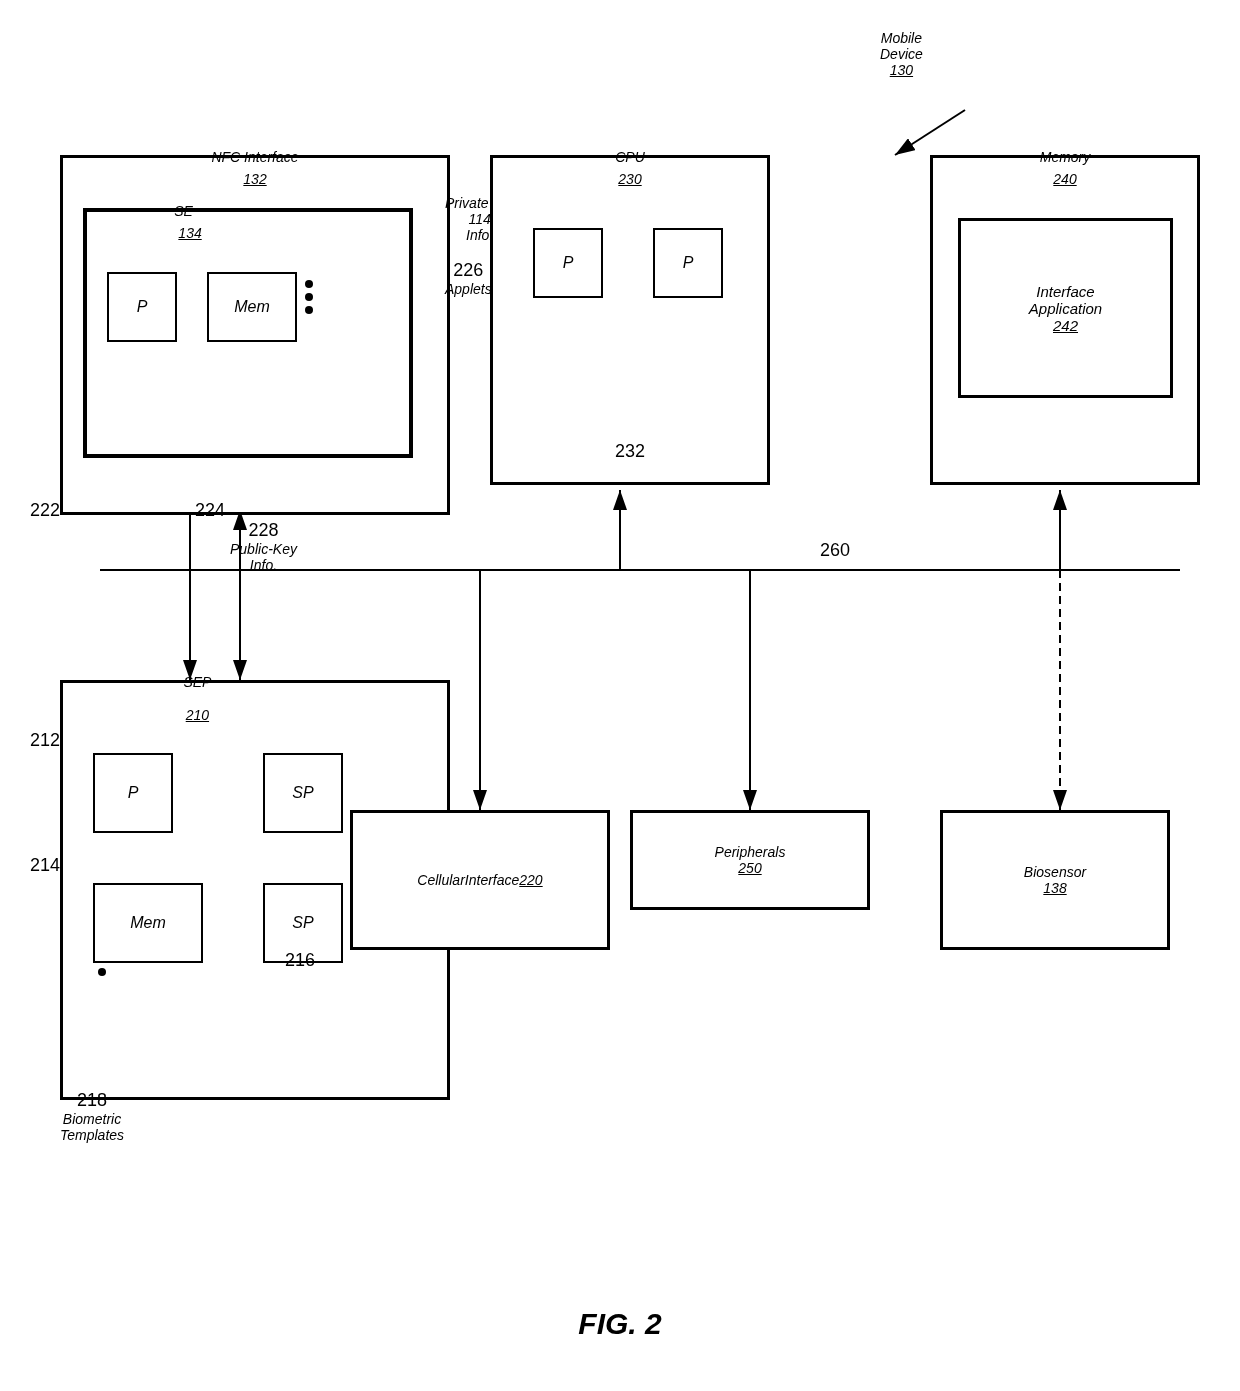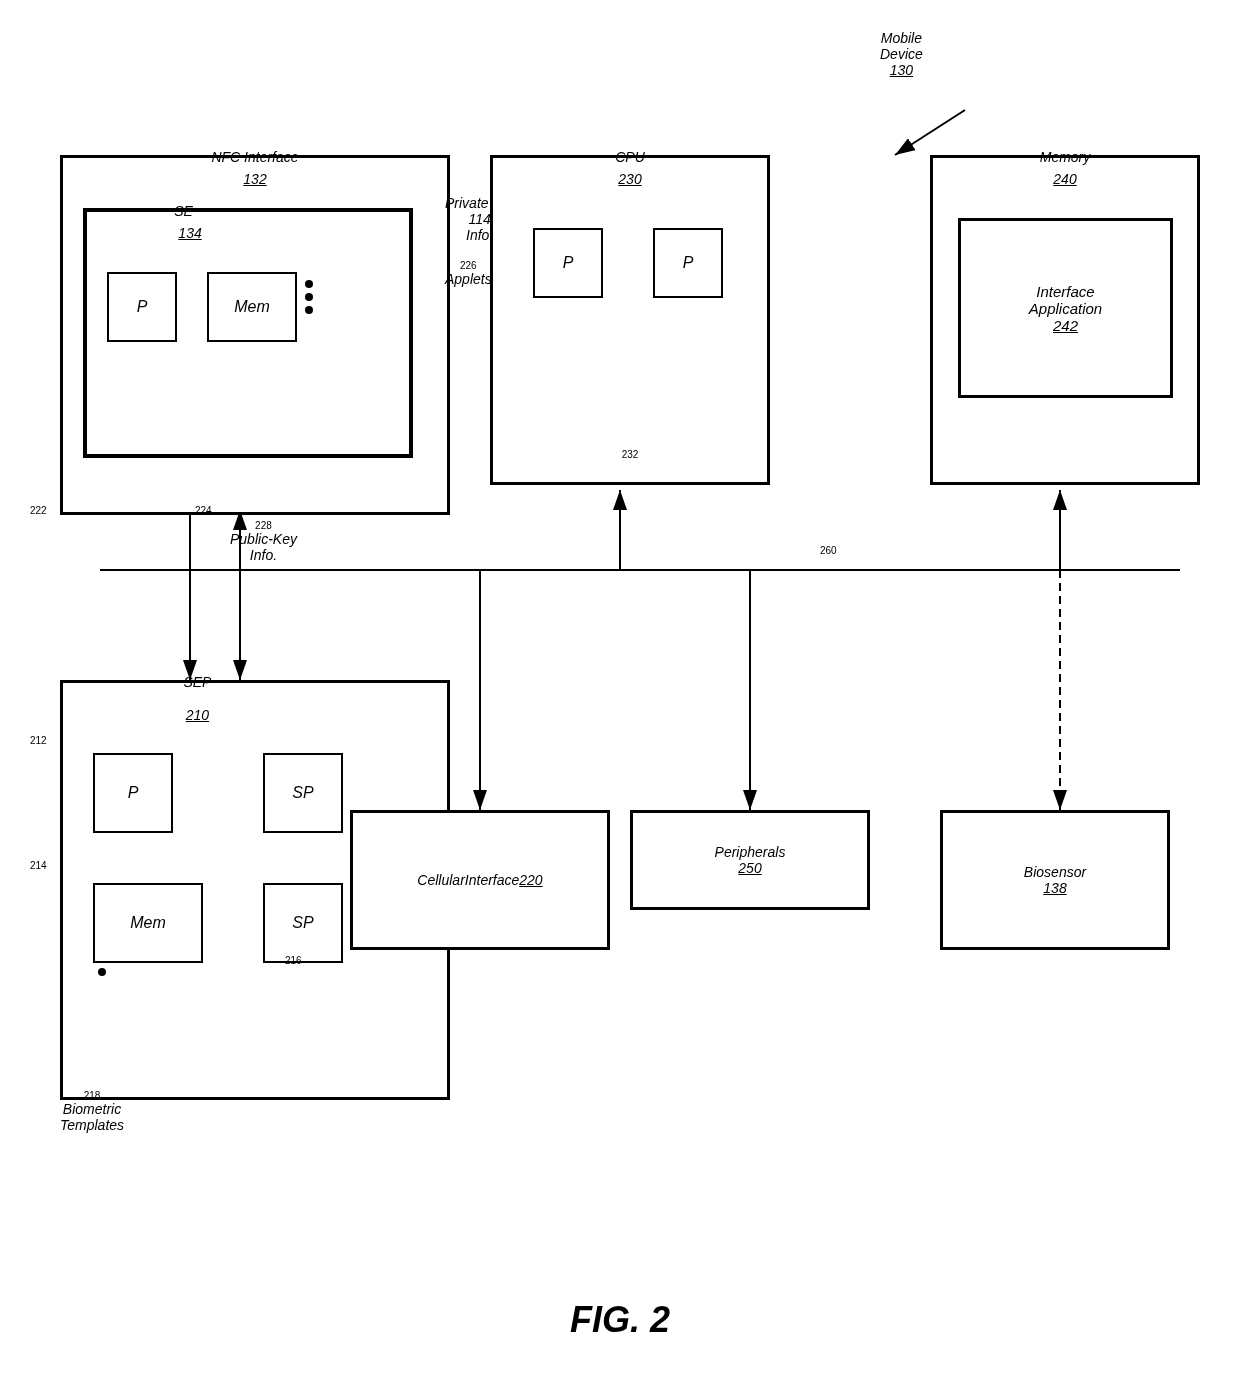--- a/index.html
+++ b/index.html
@@ -18,21 +18,21 @@
       height: 1391px;
     }
     
     .label-italic {
       font-style: italic;
       font-size: 14px;
       color: #000;
     }
     .label-normal {
       font-style: normal;
-      font-size: 10px;
+      font-size: 18px;
       color: #000;
     }
     .underline {
       text-decoration: underline;
     }
     .box-thick {
       position: absolute;
       border: 3px solid #000;
       background: #fff;
     }
@@ -261,17 +261,17 @@
   <div class="box-thick" style="left:630px; top:810px; width:240px; height:100px; display:flex; flex-direction:column; align-items:center; justify-content:center;">
     <div class="label-italic">Peripherals</div>
     <div class="label-italic underline">250</div>
   </div>
 
   <div class="box-thick" style="left:940px; top:810px; width:230px; height:140px; display:flex; flex-direction:column; align-items:center; justify-content:center;">
     <div class="label-italic">Biosensor</div>
     <div class="label-italic underline">138</div>
   </div>
 
-  <div class="text-label" style="left:50%; transform:translateX(-50%); bottom:50px; font-size:36px; font-style:italic; font-weight:bold;">
+  <div class="text-label" style="left:50%; transform:translateX(-50%); bottom:50px; font-size:30px; font-style:italic; font-weight:bold;">
     <span>FIG. 2</span>
   </div>
 
 </div>
 
 </body></html>

